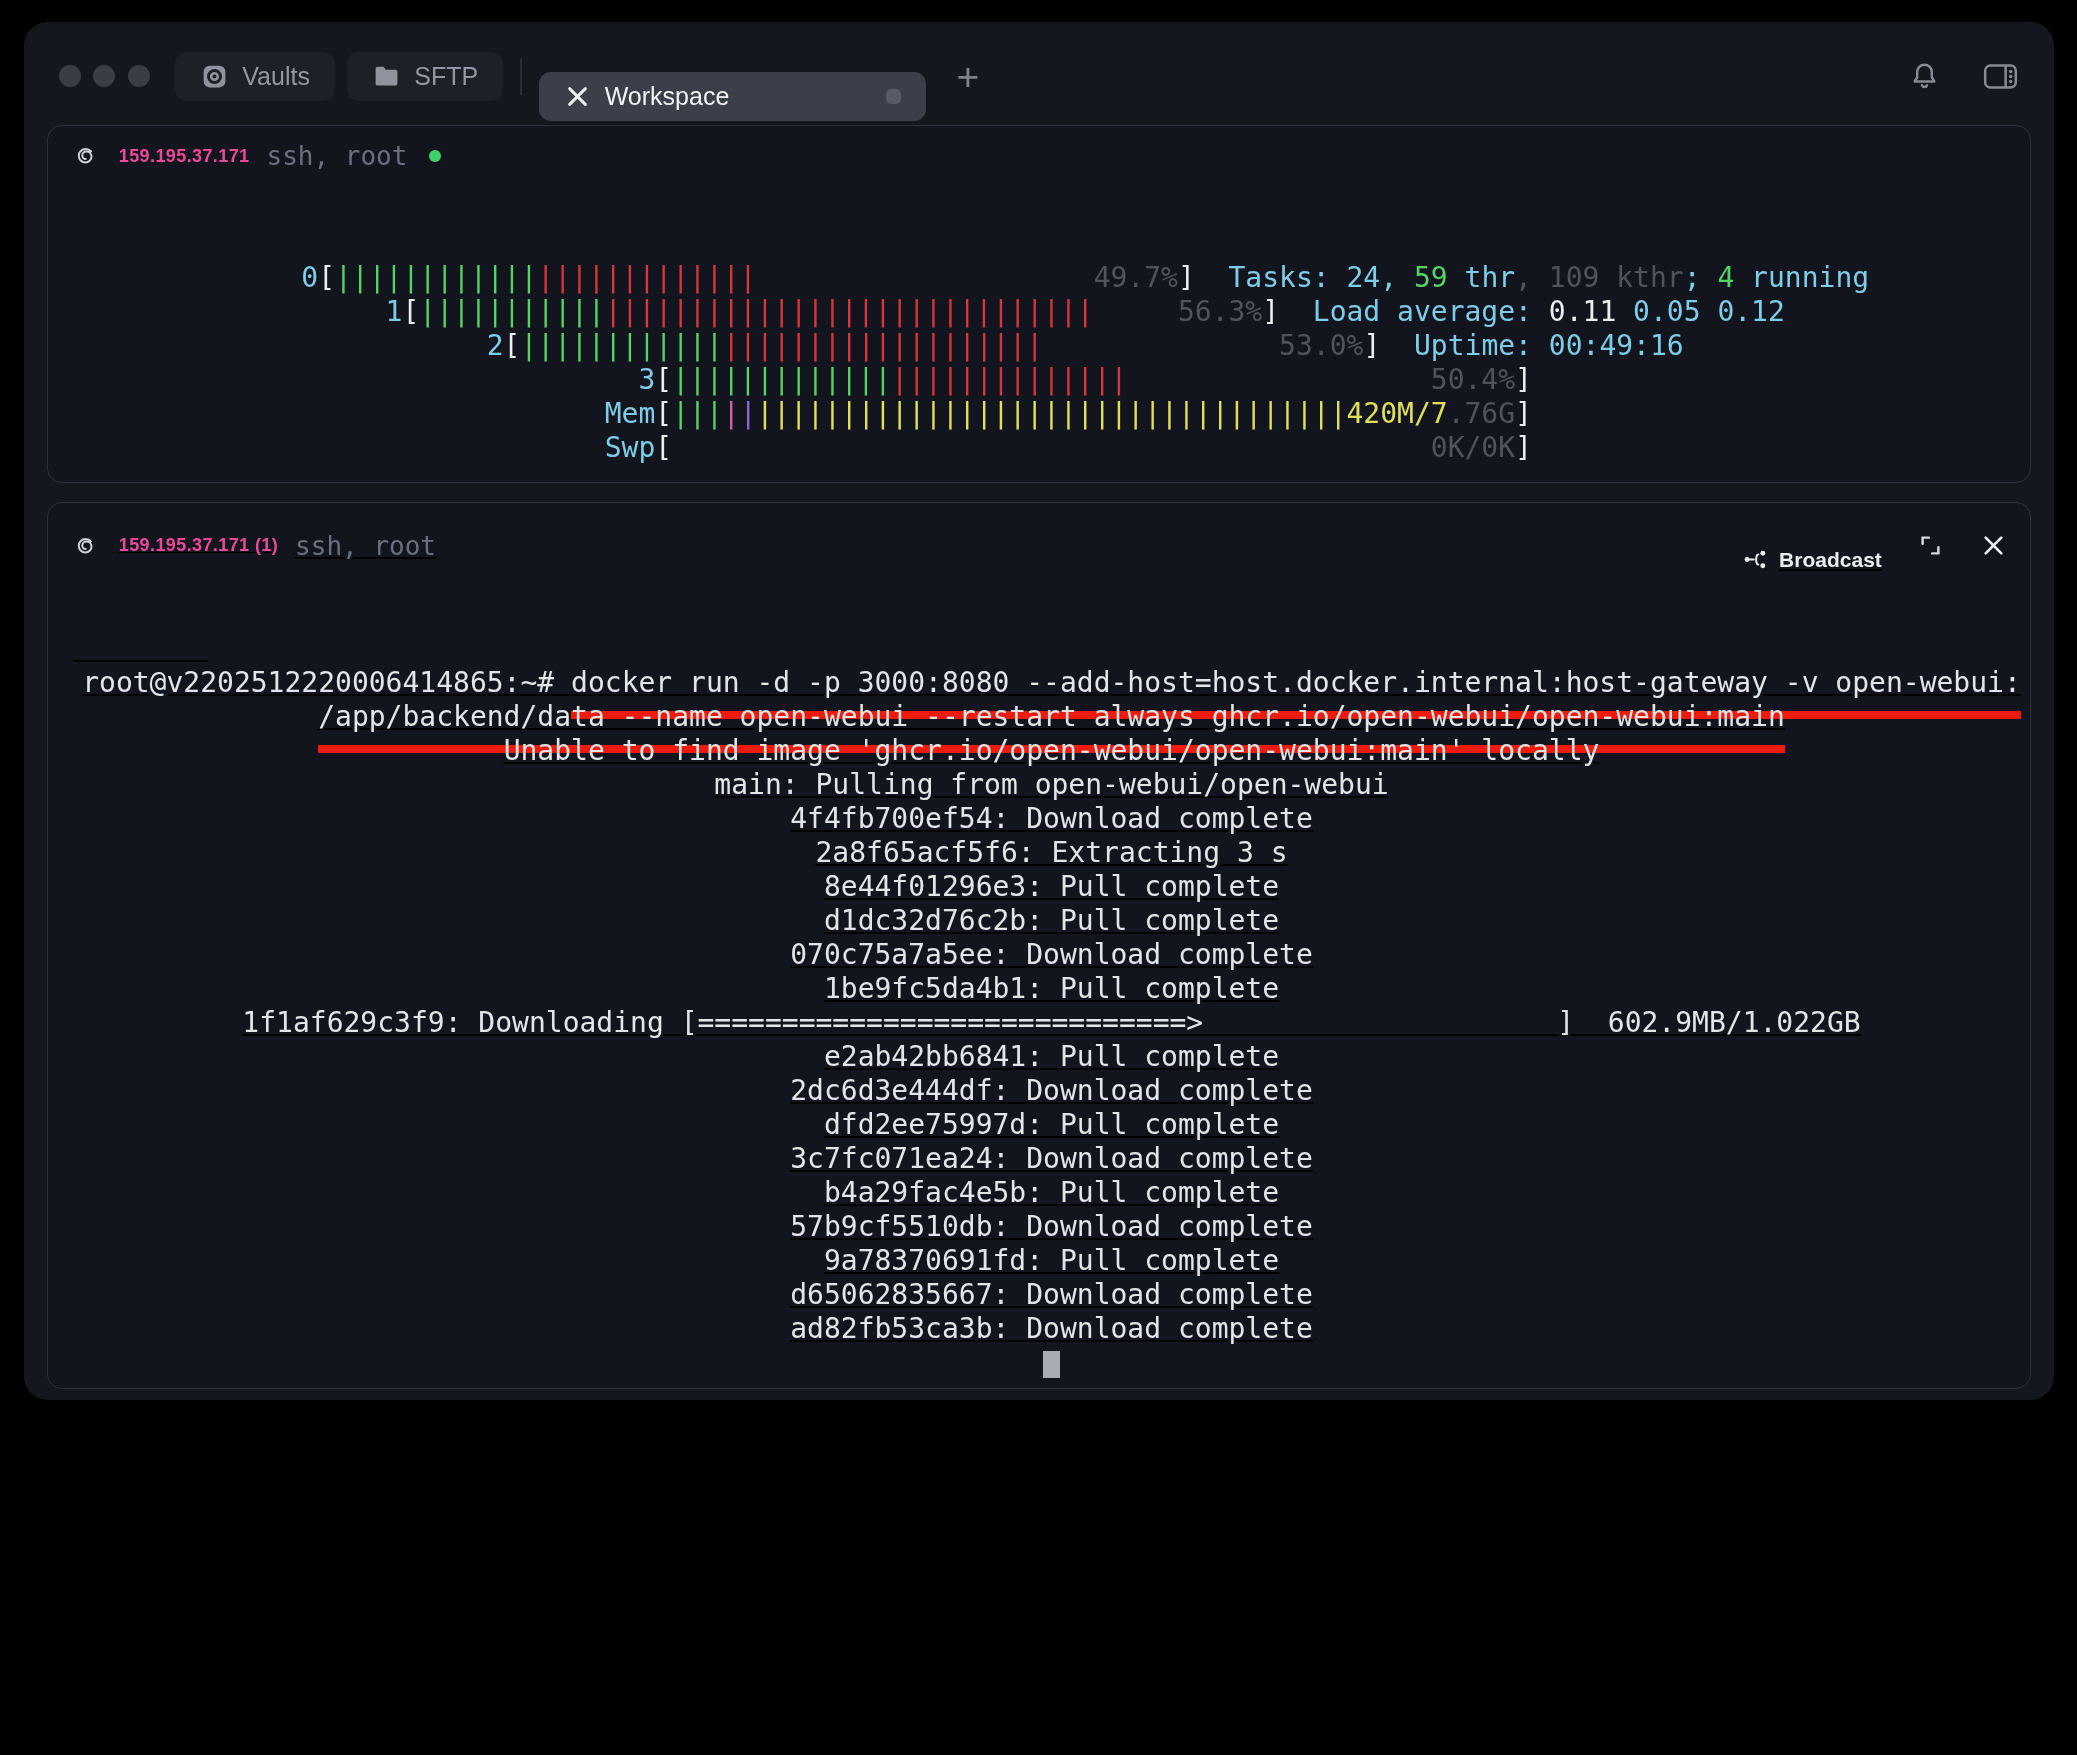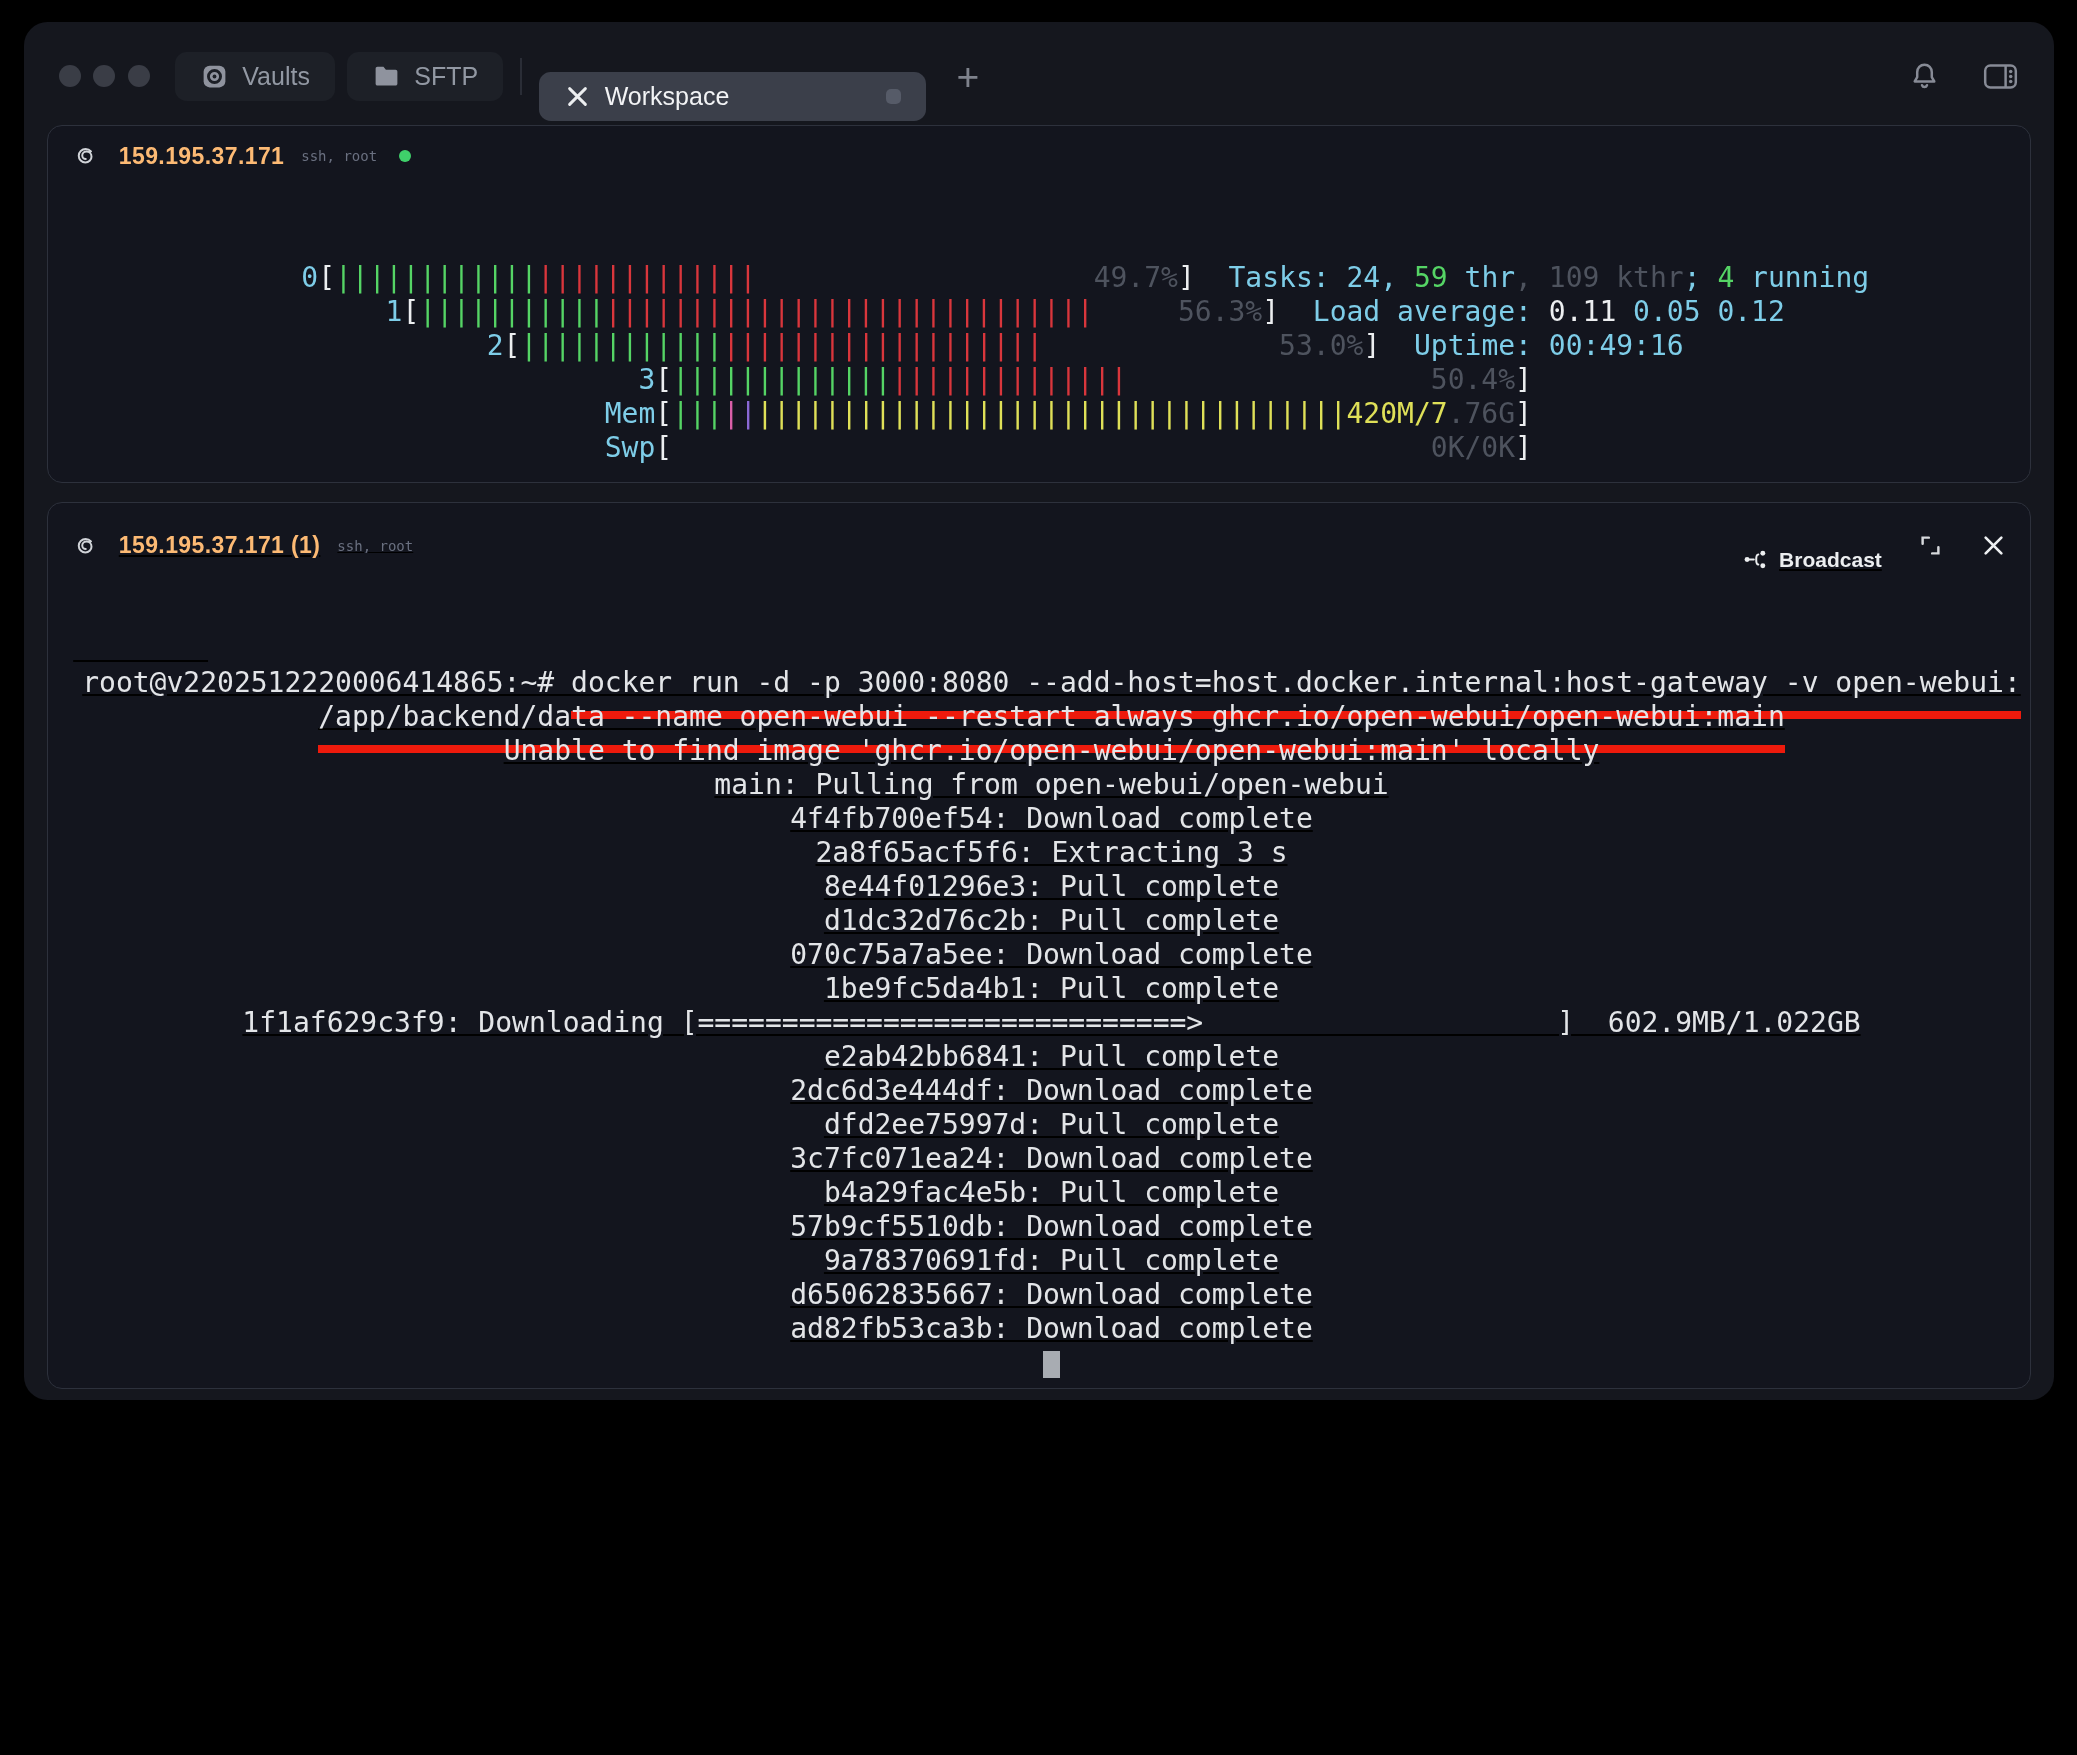--- a/index.html
+++ b/index.html
@@ -22,22 +22,22 @@
   .tabdiv{width:2.5px;height:37px;background:#2a2d36;margin:0 5px;}
   .plus{font-size:39px;color:#7e828c;margin-left:18.6px;font-weight:300;line-height:1;}
   .tb-right{margin-left:auto;display:flex;align-items:center;gap:39px;color:#878b96;}
 
   
   .pane{position:absolute;left:23.6px;right:23.6px;background:#13151e;
         border:1.7px solid #2d313c;border-radius:15px;box-sizing:border-box;overflow:hidden;}
   .pane-htop{top:103px;height:358px;}
   .pane-term{top:480px;bottom:11.8px;text-decoration:underline;}
   .pane-header{display:flex;align-items:center;gap:17px;padding:15px 22px 3.4px 23.6px;}
-  .ph-host{color:#fdba74;font-size:23px;font-weight:600;letter-spacing:0.4px;}
-  .ph-session{color:#6a7080;font-family:"DejaVu Sans Mono",monospace;font-size:14px;}
+  .ph-host{color:#ec4899;font-size:18px;font-weight:600;letter-spacing:0.4px;}
+  .ph-session{color:#6a7080;font-family:"DejaVu Sans Mono",monospace;font-size:26px;}
   .ph-dot{width:11.8px;height:11.8px;border-radius:50%;background:#3fd06a;margin-left:5px;}
   .ph-right{margin-left:auto;display:flex;align-items:center;gap:35px;}
   .bcast{display:flex;align-items:center;gap:10px;color:#eceef0;font-size:21px;font-weight:700;margin-top:28px;}
 
   
   .mono{font-family:"DejaVu Sans Mono",monospace;font-size:28px;line-height:34px;
         white-space:pre;color:#e3e5e8;}
   .htop-body{padding:18.6px 0 0 25px;}
   .term-body{padding:22px 0 0 25px;}
   .trow,.tline{height:34px;text-align:center;}

